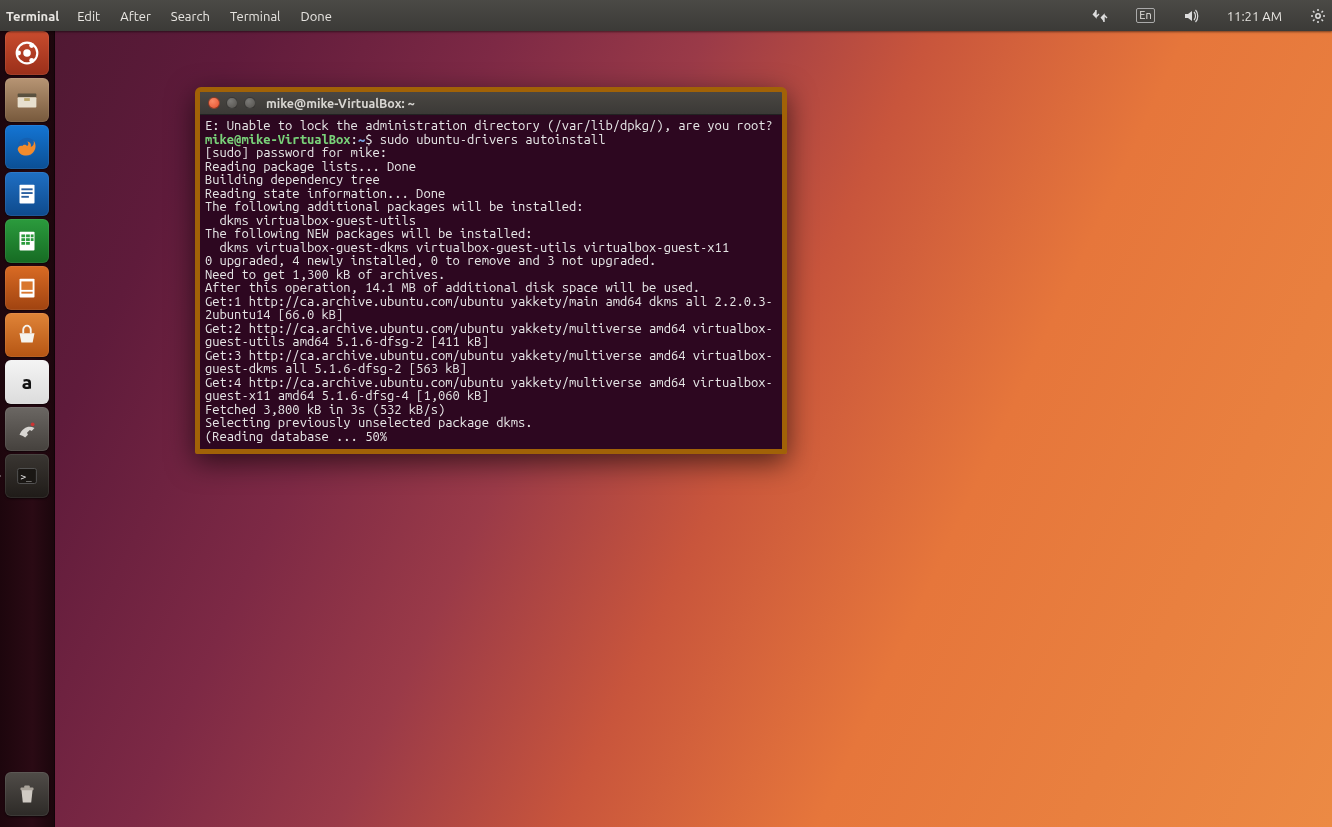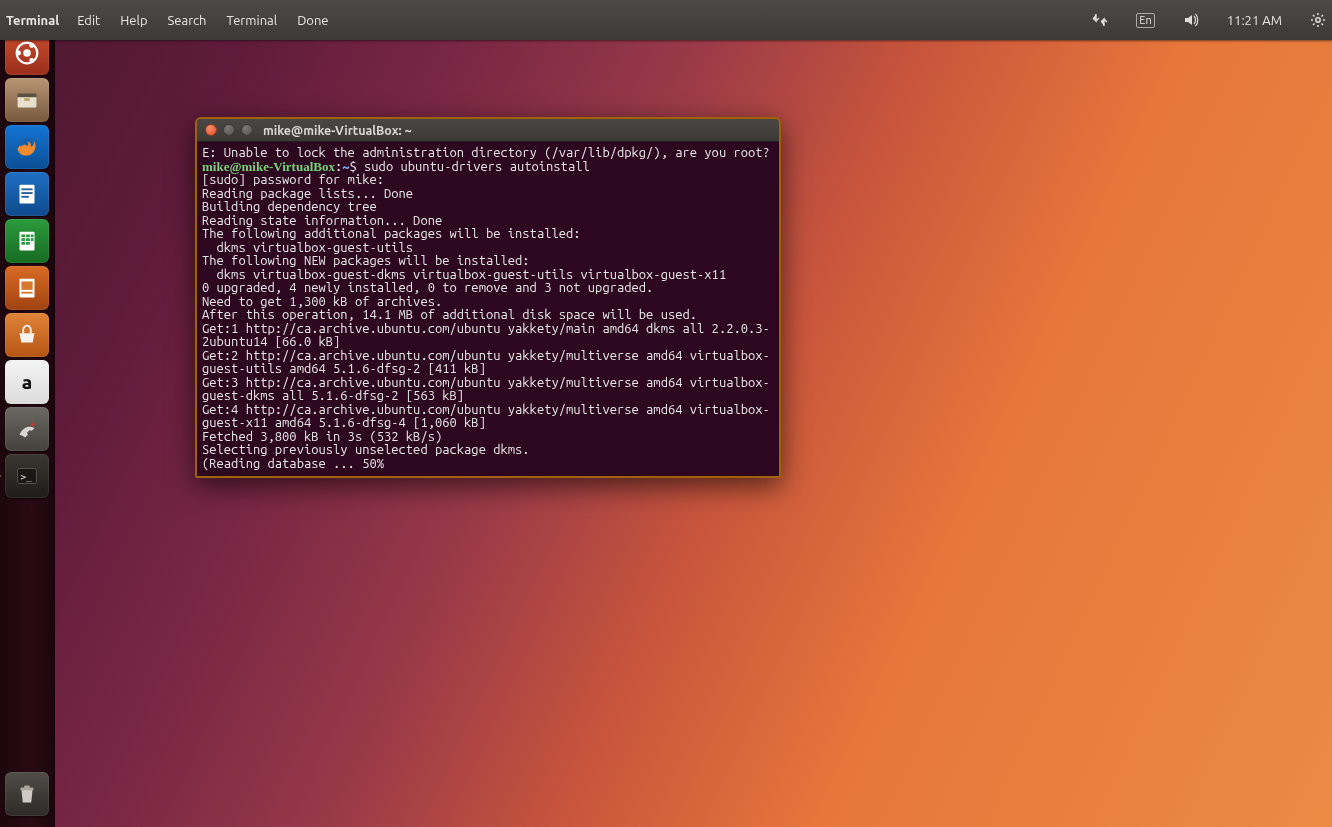--- a/index.html
+++ b/index.html
@@ -3,21 +3,21 @@
 <meta charset="utf-8">
 <style>
   html,body{margin:0;padding:0;width:1332px;height:827px;overflow:hidden;font-family:"Ubuntu","DejaVu Sans",sans-serif;}
   
   .desktop{
     position:absolute;inset:0;
     background:linear-gradient(115deg,#4b1830 0%,#5f1b3b 15%,#7d2945 30%,#9a3a48 42%,#c8553c 55%,#e6763b 70%,#e9803f 85%,#ec8a44 100%);
   }
   
   .topbar{
-    position:absolute;top:0;left:0;right:0;height:40px;
+    position:absolute;top:0;left:0;right:0;height:31px;
     background:linear-gradient(#4b4a46,#3b3a37);
     color:#e8e6e2;font-size:13px;line-height:24px;
     display:flex;align-items:center;padding:0 6px;box-shadow:0 1px 2px rgba(0,0,0,.5);z-index:100;
   }
   .topbar .appname{font-weight:600;margin-right:10px;}
   .topbar .menuitem{margin-right:12px;cursor:default;margin-left:8px;}
   .topbar .right{margin-left:auto;display:flex;align-items:center;gap:28px;}
   .topbar .ind-icon{display:inline-flex;align-items:center;justify-content:center;width:16px;height:16px;}
   .topbar .lang{font-size:11px;border:1px solid #aaa;border-radius:2px;padding:0 2px;line-height:13px;}
   
@@ -36,52 +36,51 @@
   }
   .launch-tile.active::before{
     content:"▸";position:absolute;left:-10px;top:14px;color:#fff;font-size:12px;
   }
   .launch-tile svg{width:30px;height:30px;}
   .launch-tile.trash{position:absolute;bottom:8px;left:5px;}
   
   .window{
     position:absolute;top:87px;left:195px;width:582px;
     box-shadow:0 8px 28px rgba(0,0,0,.6);border-radius:6px 6px 2px 2px;overflow:hidden;z-index:60;
-    border:2px solid #a16207;
-    margin-top:30px;
+    border:5px solid #a16207;
   }
   .titlebar{
     height:22px;background:linear-gradient(#4a4743,#3b3936);
     display:flex;align-items:center;color:#d8d6d2;font-size:12.5px;font-weight:600;
     padding-left:8px;border-bottom:1px solid #222;
   }
   .tbtns{display:flex;gap:6px;margin-right:10px;}
   .tbtn{width:10px;height:10px;border-radius:50%;display:inline-block;border:1px solid rgba(0,0,0,.4);}
   .tbtn.close{background:radial-gradient(circle at 35% 30%,#fb8a66,#e5512e);}
   .tbtn.min{background:radial-gradient(circle at 35% 30%,#7a7976,#55524e);}
   .tbtn.max{background:radial-gradient(circle at 35% 30%,#7a7976,#55524e);}
   .termbody{
     background:#2d0720;color:#e6e6e6;padding:4px 5px 6px 5px;
     font-family:"Ubuntu Mono","DejaVu Sans Mono",monospace;font-size:13px;line-height:13.5px;
     white-space:pre-wrap;word-break:break-all;
   }
   .term-err{color:#e6e6e6;}
-  .term-user{color:#79d279;font-weight:bold;font-family:Liberation Serif, serif;}
+  .term-user{color:#79d279;font-weight:bold;}
   .term-path{color:#7aa7e6;font-weight:bold;}
   .term-cmd{color:#e6e6e6;}
 </style>
 </head>
 <body>
 
 <div class="desktop"></div>
 
 <div class="topbar">
   <span class="appname">Terminal</span>
   <span class="menuitem">Edit</span>
-  <span class="menuitem">Help</span>
+  <span class="menuitem">After</span>
   <span class="menuitem">Search</span>
   <span class="menuitem">Terminal</span>
   <span class="menuitem">Done</span>
   <span class="menuitem"></span>
   <div class="right">
     <span class="ind-icon">
       <svg viewBox="0 0 16 16">
           <path fill="#ddd" d="M4 2 L4 9 L1 6 M4 9 L7 6 M12 14 L12 7 L9 10 M12 7 L15 10" stroke="#ddd" stroke-width="1.4"></path>
         </svg>
     </span>

